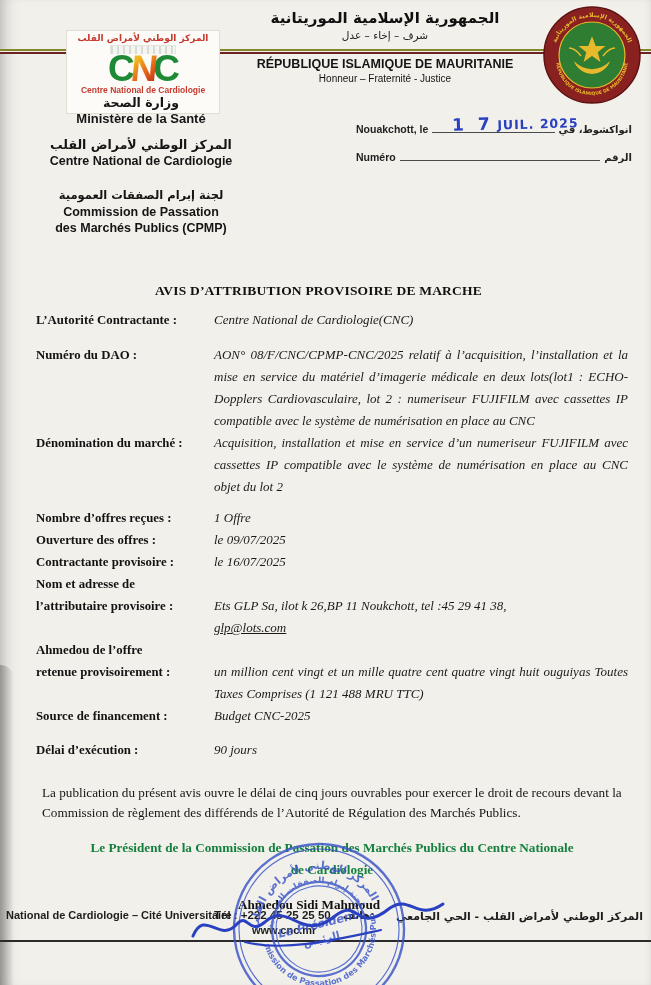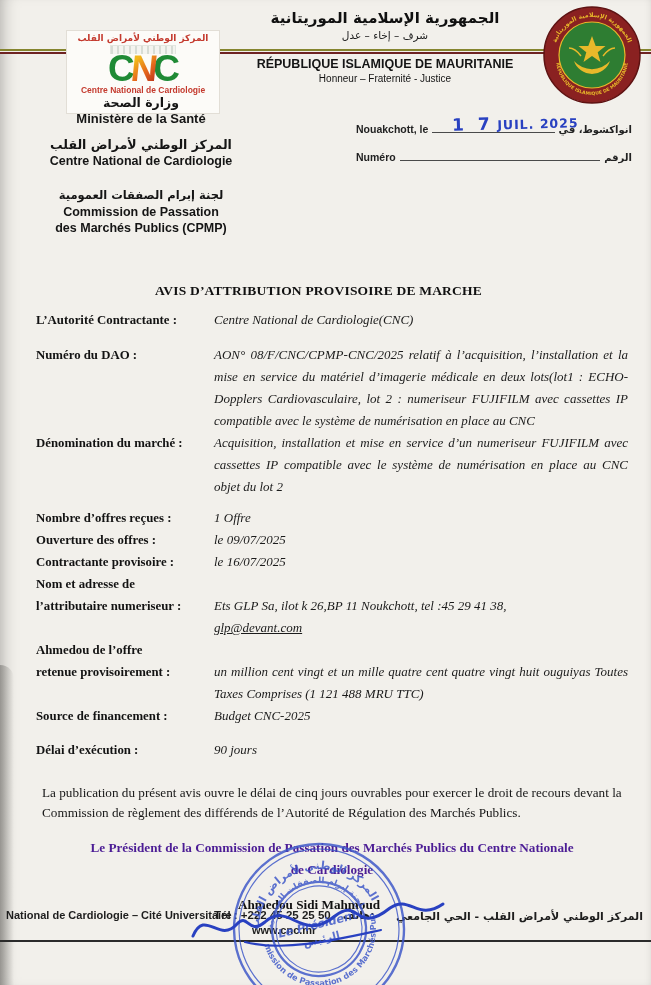--- a/index.html
+++ b/index.html
@@ -55,21 +55,21 @@
   .doc-title{position:absolute;top:283px;left:0;right:14px;text-align:center;
     font-weight:bold;font-size:13.5px;letter-spacing:.2px;color:#111;z-index:2;}
   .body{position:absolute;left:36px;top:309px;width:592px;font-size:13px;z-index:2;}
   .row{display:grid;grid-template-columns:178px 1fr;column-gap:0;}
   .lab{font-weight:bold;font-size:12.8px;line-height:22px;color:#131313;}
   .val{font-style:italic;line-height:22px;color:#1b1b1b;}
   .val.just{text-align:justify;}
   .mb13{margin-bottom:13px;} .mb17{margin-bottom:9px;} .mt12{margin-top:12px;}
   .email{text-decoration:underline;}
   .recourse{margin-top:22px;padding-left:6px;width:586px;font-size:13.2px;line-height:20px;font-style:normal;color:#161616;}
-  .president{margin-top:14px;text-align:center;font-weight:bold;font-size:13.2px;line-height:22px;color:#4c1d95;}
+  .president{margin-top:14px;text-align:center;font-weight:bold;font-size:13.2px;line-height:22px;color:#15803d;}
   .pres-name{margin-top:16px;text-align:center;font-weight:bold;font-size:13.2px;color:#111;padding-right:46px;}
   
   .stamp{position:absolute;left:230px;top:840px;width:178px;height:178px;z-index:5;opacity:.82;transform:rotate(-14deg);}
   .sig{position:absolute;left:185px;top:878px;width:280px;height:80px;z-index:6;}
   
   .footer-line{position:absolute;left:0;right:0;top:940px;height:1.6px;background:#2b2b2b;z-index:3;}
   .footer{position:absolute;left:0;right:0;top:904px;height:39px;z-index:4;
     font-family:"Liberation Sans", sans-serif;font-weight:bold;color:#1d1d1d;}
   .f-left{position:absolute;left:6px;top:5px;font-size:11px;}
   .f-tel{position:absolute;left:214px;top:5px;font-size:11.5px;display:flex;gap:12px;align-items:baseline;}
@@ -172,26 +172,26 @@
     </div>
     <div class="row">
       <div class="lab">Contractante provisoire :</div>
       <div class="val">le 16/07/2025</div>
     </div>
     <div class="row">
       <div class="lab">Nom et adresse de</div>
         <div></div>
     </div>
     <div class="row">
-      <div class="lab">l’attributaire numeriseur :</div>
+      <div class="lab">l’attributaire provisoire :</div>
       <div class="val">Ets GLP Sa, ilot k 26,BP 11 Noukchott, tel :45 29 41 38,</div>
     </div>
     <div class="row">
       <div></div>
-      <div class="val email">glp@devant.com</div>
+      <div class="val email">glp@lots.com</div>
     </div>
     <div class="row">
       <div class="lab">Ahmedou de l’offre</div>
         <div></div>
     </div>
     <div class="row">
       <div class="lab">retenue provisoirement :</div>
       <div class="val just">un  million cent vingt et un mille quatre cent quatre vingt huit ouguiyas Toutes Taxes  Comprises (1 121 488 MRU TTC)</div>
     </div>
     <div class="row">

